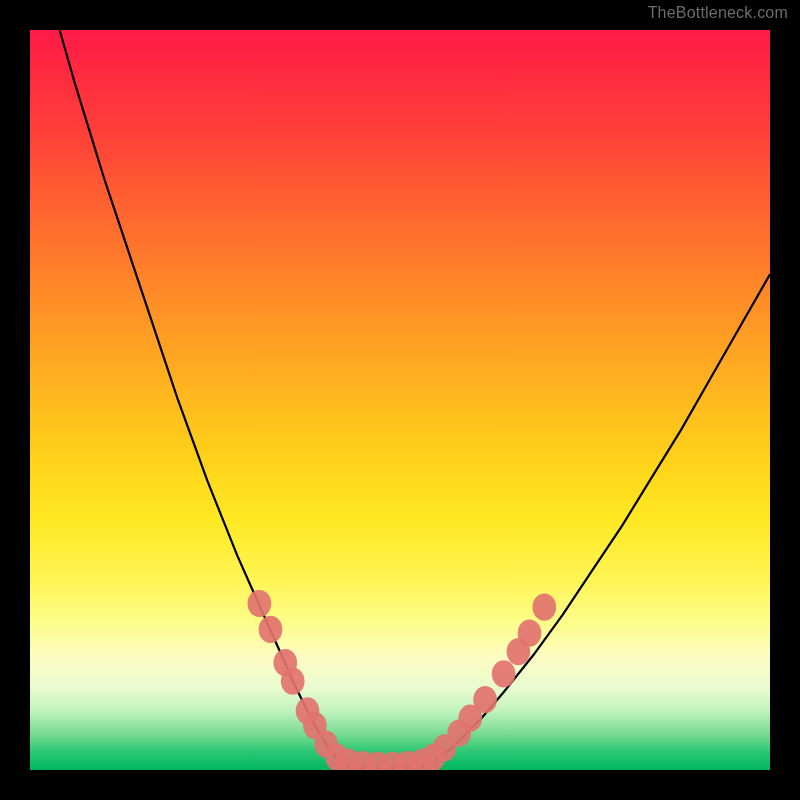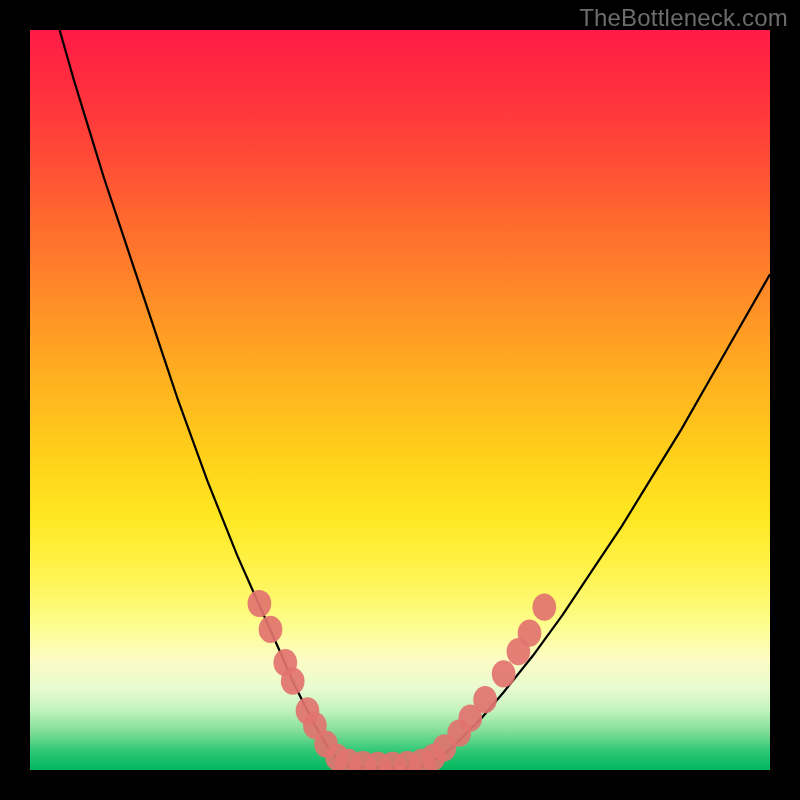--- a/index.html
+++ b/index.html
@@ -45,21 +45,21 @@
   }
   .plot-area svg {
     position: absolute;
     inset: 0;
   }
   .watermark {
     position: absolute;
     top: 4px;
     right: 12px;
     font-family: Arial, Helvetica, sans-serif;
-    font-size: 24px;
+    font-size: 16px;
     color: #6c6c6c;
     letter-spacing: 0.2px;
   }
 </style>
 </head>
 <body>
 
 <div class="frame">
   <div class="plot-area">
     <svg viewBox="0 0 100 100" preserveAspectRatio="none">

